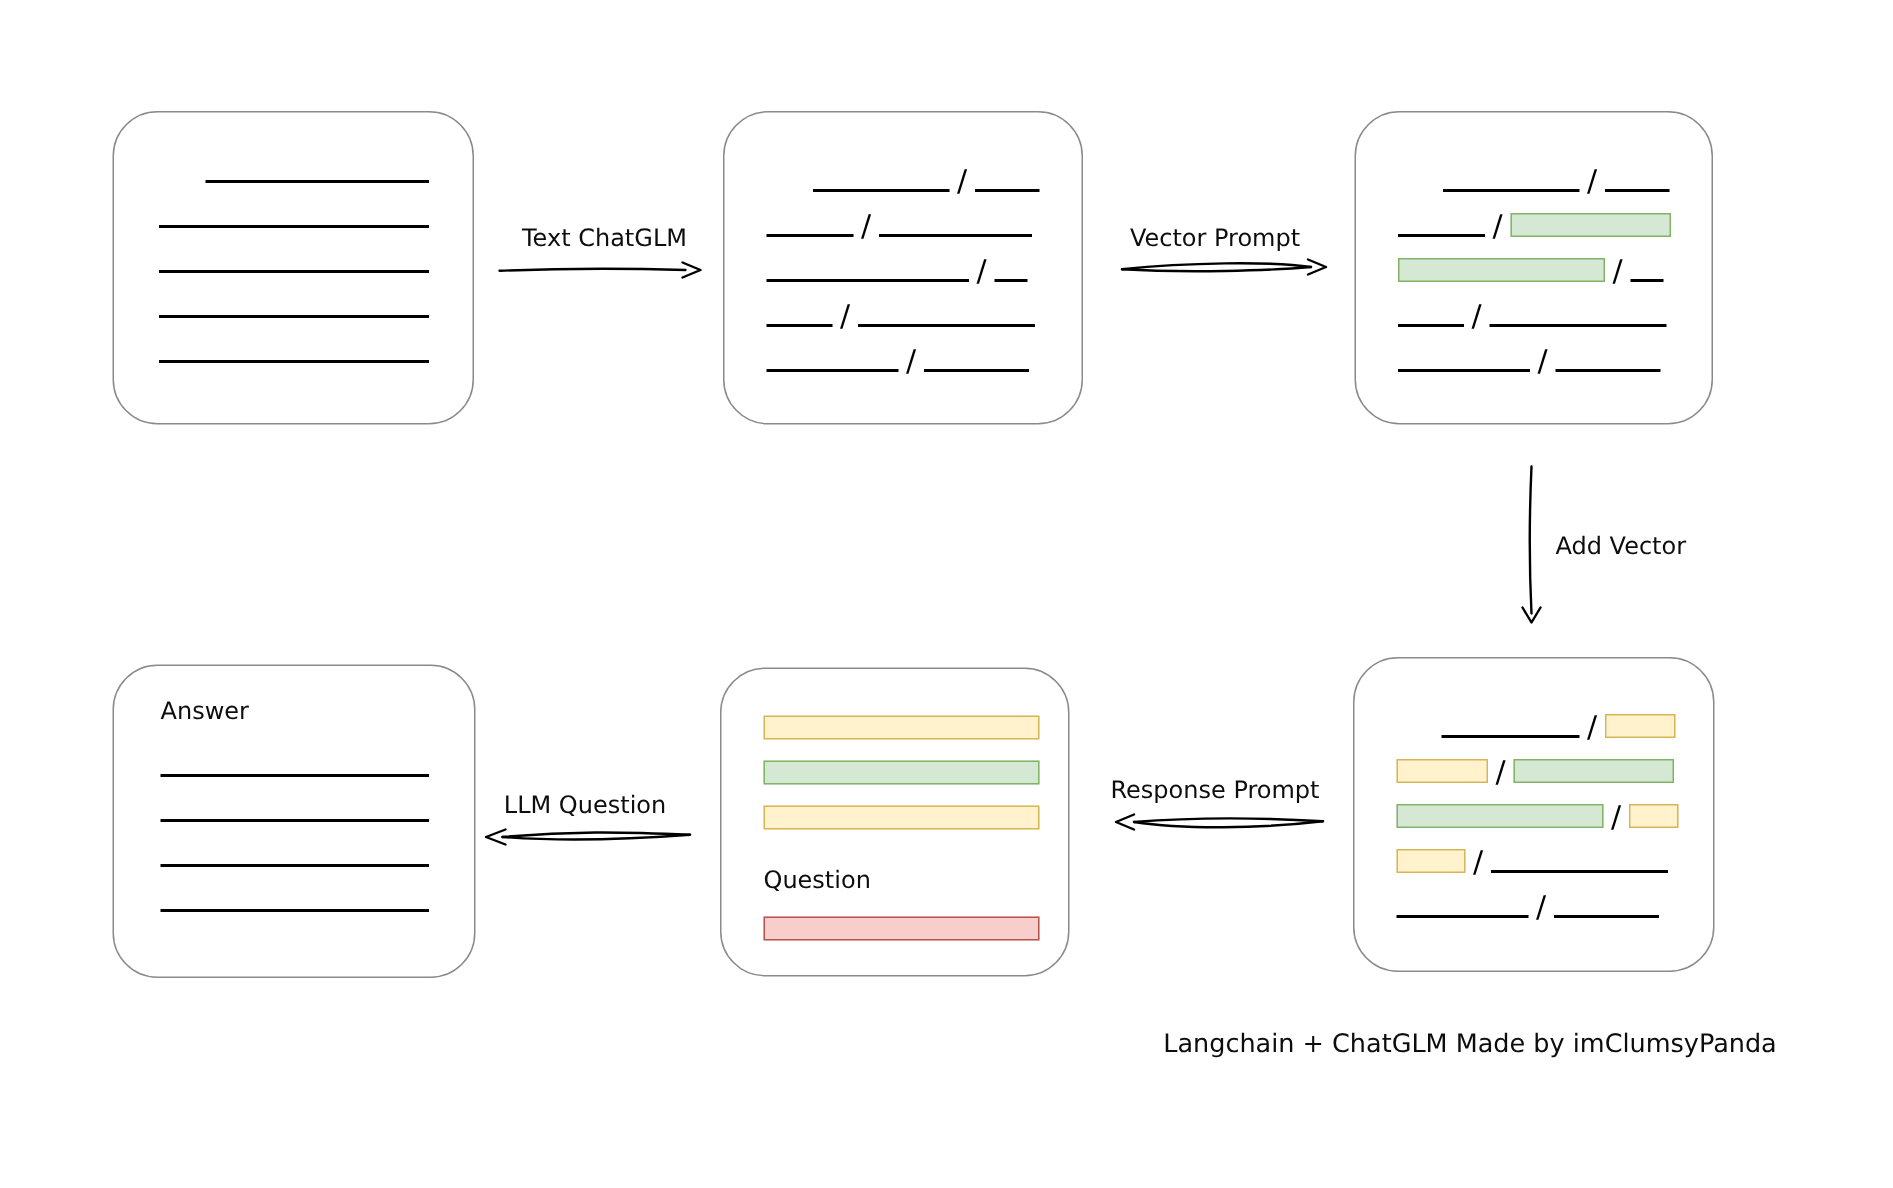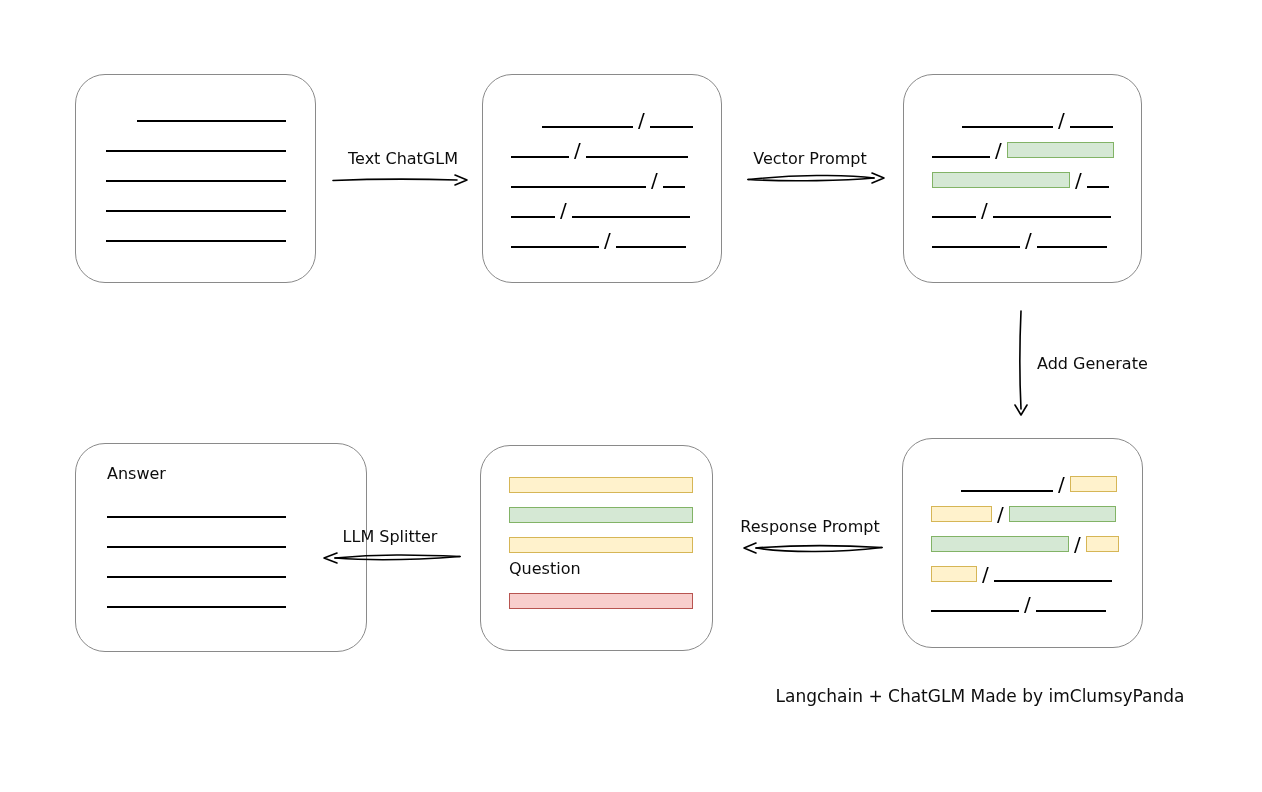--- a/index.html
+++ b/index.html
@@ -145,51 +145,51 @@
         <div class="seg-row" style="margin-left: 28px;">
           <span class="seg-chip" style="width: 184px; background: rgb(255, 242, 204); border-color: rgb(214, 182, 86);"></span>
         </div>
         <div class="seg-row" style="margin-left: 28px;">
           <span class="seg-chip" style="width: 184px; background: rgb(213, 232, 212); border-color: rgb(130, 179, 102);"></span>
         </div>
         <div class="seg-row" style="margin-left: 28px;">
           <span class="seg-chip" style="width: 184px; background: rgb(255, 242, 204); border-color: rgb(214, 182, 86);"></span>
         </div>
       </div>
-    <div class="box-title" style="padding-left:28px;margin-top:6px;">Question</div>
+    <div class="box-title" style="padding-left:28px;margin-top:24px;">Question</div>
     <div>
         <div class="seg-row" style="margin-left: 28px;">
           <span class="seg-chip" style="width: 184px; background: rgb(248, 206, 204); border-color: rgb(184, 84, 80);"></span>
         </div>
       </div>
   </div>
 
-  <div class="sbox" style="left:75px;top:443px;width:292px;height:209px;padding-top:20px;">
+  <div class="sbox" style="left:75px;top:443px;width:242px;height:209px;padding-top:20px;">
     <div class="box-title" style="padding-left:31px;">Answer</div>
     <div style="margin-top:4px;">
         <div class="seg-row" style="margin-left: 31px;">
           <span class="seg-line" style="width: 179px;"></span>
         </div>
         <div class="seg-row" style="margin-left: 31px;">
           <span class="seg-line" style="width: 179px;"></span>
         </div>
         <div class="seg-row" style="margin-left: 31px;">
           <span class="seg-line" style="width: 179px;"></span>
         </div>
         <div class="seg-row" style="margin-left: 31px;">
           <span class="seg-line" style="width: 179px;"></span>
         </div>
       </div>
   </div>
 
   <div class="flow-label" style="left:335px;top:149px;width:136px;">Text ChatGLM</div>
   <div class="flow-label" style="left:745px;top:149px;width:130px;">Vector Prompt</div>
-  <div class="flow-label" style="left:1037px;top:354px;width:120px;text-align:left;">Add Generate</div>
+  <div class="flow-label" style="left:1037px;top:354px;width:120px;text-align:left;">Add Vector</div>
   <div class="flow-label" style="left:737px;top:517px;width:146px;">Response Prompt</div>
-  <div class="flow-label" style="left:326px;top:527px;width:128px;">LLM Splitter</div>
+  <div class="flow-label" style="left:326px;top:527px;width:128px;">LLM Question</div>
 
   <svg class="arrow-svg" style="left:331px;top:171px;" width="140" height="18" viewBox="0 0 140 18">
     <path d="M2,9.5 C 40,8 92,8 126,9"></path>
     <polyline points="124,4 136,9 124,14"></polyline>
   </svg>
 
   <svg class="arrow-svg" style="left:746px;top:169px;" width="142" height="18" viewBox="0 0 142 18">
     <path d="M2,10.5 C 45,6 100,5 128,9"></path>
     <path d="M2,10.5 C 45,13 100,11.5 128,9"></path>
     <polyline points="126,4 138,9 126,14"></polyline>

